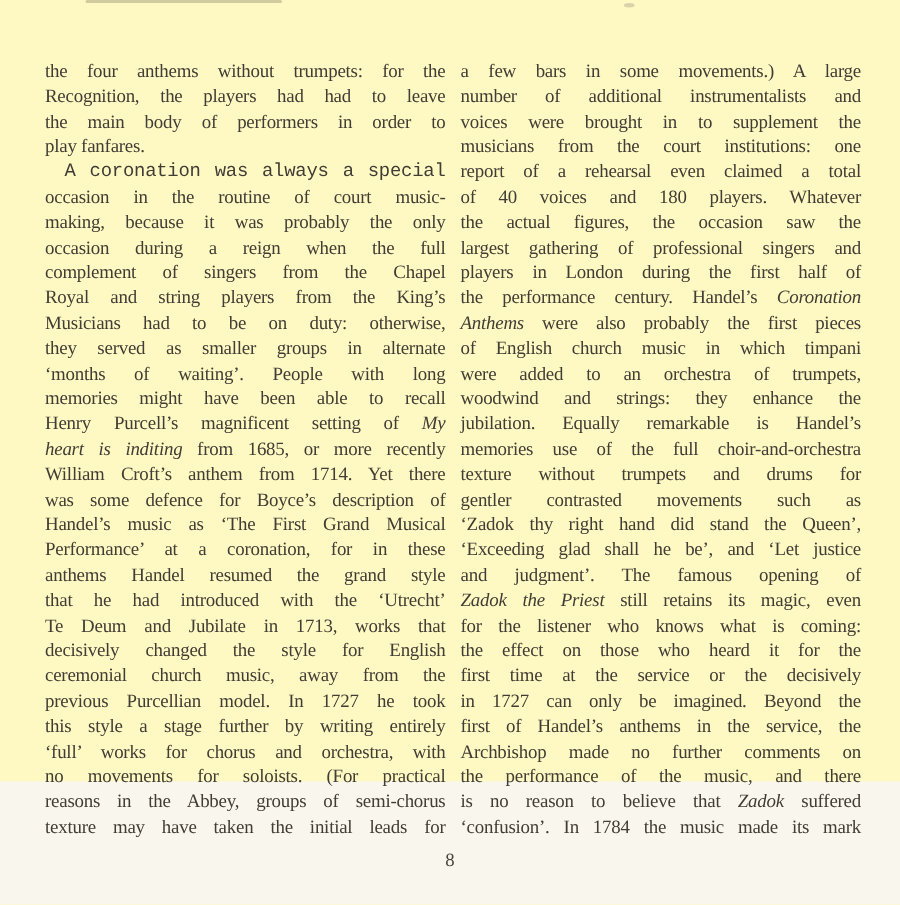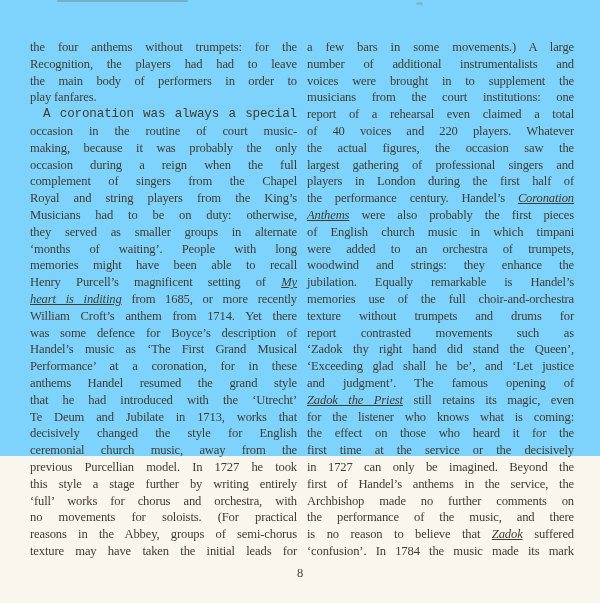--- a/index.html
+++ b/index.html
@@ -9,22 +9,22 @@
   body {
     width: 600px;
     height: 603px;
     background: #f9f6ee;
     font-family: "Liberation Serif", serif;
     overflow: hidden;
   }
   .page {
     position: relative;
     width: 600px;
-    height: 456px;
-    background: #7dd3fc;
+    height: 521px;
+    background: #fef9c3;
     color: #413c34;
   }
   .columns {
     position: absolute;
     left: 30px;
     top: 39px;
     display: flex;
     gap: 10px;
   }
   .column {
@@ -42,21 +42,20 @@
   .line.no-just {
     text-align: center;
     text-align-last: left;
   }
   .line.indent {
     padding-left: 13px;
     font-family: Liberation Mono, monospace;
   }
   .line i {
     font-style: italic;
-    text-decoration: underline;
   }
   .page-number {
     position: absolute;
     top: 566px;
     left: 0;
     width: 600px;
     text-align: center;
     font-size: 12.5px;
     color: #4a453c;
   }
@@ -120,33 +119,33 @@
         <div class="line"><span>no movements for soloists. (For practical</span></div>
         <div class="line"><span>reasons in the Abbey, groups of semi-chorus</span></div>
         <div class="line"><span>texture may have taken the initial leads for</span></div>
       </div>
     <div class="column">
         <div class="line"><span>a few bars in some movements.) A large</span></div>
         <div class="line"><span>number of additional instrumentalists and</span></div>
         <div class="line"><span>voices were brought in to supplement the</span></div>
         <div class="line"><span>musicians from the court institutions: one</span></div>
         <div class="line"><span>report of a rehearsal even claimed a total</span></div>
-        <div class="line"><span>of 40 voices and 220 players. Whatever</span></div>
+        <div class="line"><span>of 40 voices and 180 players. Whatever</span></div>
         <div class="line"><span>the actual figures, the occasion saw the</span></div>
         <div class="line"><span>largest gathering of professional singers and</span></div>
         <div class="line"><span>players in London during the first half of</span></div>
         <div class="line"><span>the performance century. Handel’s </span><i>Coronation</i></div>
         <div class="line"><i>Anthems</i><span> were also probably the first pieces</span></div>
         <div class="line"><span>of English church music in which timpani</span></div>
         <div class="line"><span>were added to an orchestra of trumpets,</span></div>
         <div class="line"><span>woodwind and strings: they enhance the</span></div>
         <div class="line"><span>jubilation. Equally remarkable is Handel’s</span></div>
         <div class="line"><span>memories use of the full choir-and-orchestra</span></div>
         <div class="line"><span>texture without trumpets and drums for</span></div>
-        <div class="line"><span>report contrasted movements such as</span></div>
+        <div class="line"><span>gentler contrasted movements such as</span></div>
         <div class="line"><span>‘Zadok thy right hand did stand the Queen’,</span></div>
         <div class="line"><span>‘Exceeding glad shall he be’, and ‘Let justice</span></div>
         <div class="line"><span>and judgment’. The famous opening of</span></div>
         <div class="line"><i>Zadok the Priest</i><span> still retains its magic, even</span></div>
         <div class="line"><span>for the listener who knows what is coming:</span></div>
         <div class="line"><span>the effect on those who heard it for the</span></div>
         <div class="line"><span>first time at the service or the decisively</span></div>
         <div class="line"><span>in 1727 can only be imagined. Beyond the</span></div>
         <div class="line"><span>first of Handel’s anthems in the service, the</span></div>
         <div class="line"><span>Archbishop made no further comments on</span></div>

